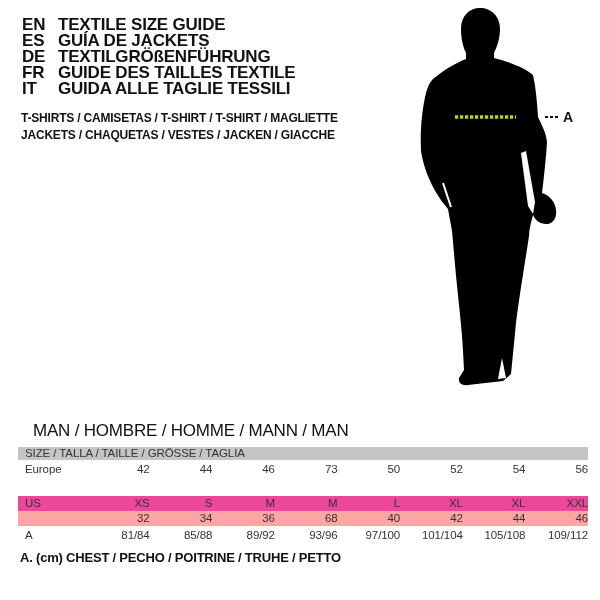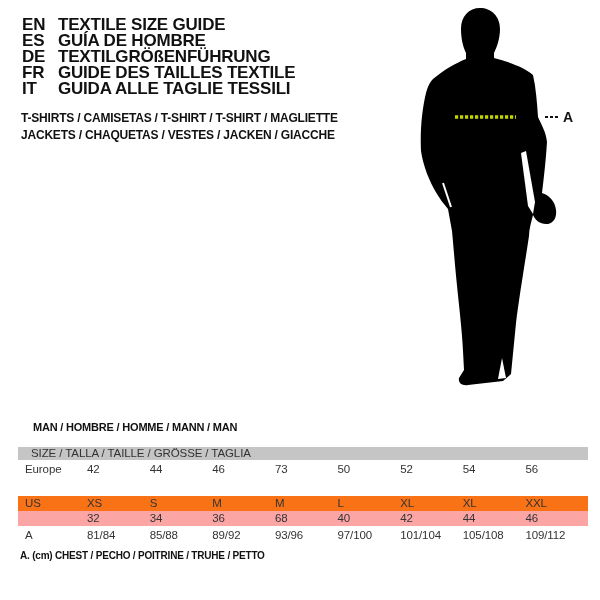--- a/index.html
+++ b/index.html
@@ -9,44 +9,44 @@
   }
   
   .langs{position:absolute;left:22px;top:17px;}
   .lang-row{display:flex;font-weight:700;font-size:17px;line-height:16px;letter-spacing:-0.2px;}
   .lang-code{width:36px;flex:0 0 36px;}
   
   .products{position:absolute;left:21px;top:110px;font-weight:700;font-size:12px;line-height:17px;letter-spacing:-0.2px;}
   
   .figure{position:absolute;left:412px;top:3px;}
   
-  .section-title{position:absolute;left:20px;top:421px;font-weight:700;font-size:11px;letter-spacing:-0.2px;padding-left:13px;}
+  .section-title{position:absolute;left:20px;top:421px;font-weight:400;font-size:17px;letter-spacing:-0.2px;padding-left:13px;}
   
   .size-table{position:absolute;left:18px;top:447px;width:570px;font-size:11.5px;color:#333;letter-spacing:-0.1px;}
-  .thead{height:13px;line-height:13px;padding-left:13px;}
+  .thead{height:13px;line-height:13px;padding-left:7px;}
   .trow{display:grid;grid-template-columns:69px repeat(8,1fr);height:15px;line-height:15px;}
   #tbody .trow:first-child,#tbody .trow:last-child{height:36px;line-height:19px;}
-  .trow .cell{text-align:left;}
+  .trow .cell{text-align:right;}
   .trow .label{text-align:left;padding-left:7px;}
   
-  .footnote{position:absolute;left:20px;top:550px;font-weight:700;font-size:10px;letter-spacing:-0.2px;}
+  .footnote{position:absolute;left:20px;top:550px;font-weight:700;font-size:13px;letter-spacing:-0.2px;}
 </style>
 </head>
 <body>
 
 <div class="canvas">
 
   <div class="langs">
       <div class="lang-row">
         <span class="lang-code">EN</span>
         <span>TEXTILE SIZE GUIDE</span>
       </div>
       <div class="lang-row">
         <span class="lang-code">ES</span>
-        <span>GUÍA DE HOMBRE</span>
+        <span>GUÍA DE JACKETS</span>
       </div>
       <div class="lang-row">
         <span class="lang-code">DE</span>
         <span>TEXTILGRÖßENFÜHRUNG</span>
       </div>
       <div class="lang-row">
         <span class="lang-code">FR</span>
         <span>GUIDE DES TAILLES TEXTILE</span>
       </div>
       <div class="lang-row">
@@ -105,21 +105,21 @@
           <div class="cell label">Europe</div>
           <div class="cell">42</div>
           <div class="cell">44</div>
           <div class="cell">46</div>
           <div class="cell">73</div>
           <div class="cell">50</div>
           <div class="cell">52</div>
           <div class="cell">54</div>
           <div class="cell">56</div>
         </div>
-        <div class="trow" style="background: #f97316;">
+        <div class="trow" style="background: #ec4899;">
           <div class="cell label">US</div>
           <div class="cell">XS</div>
           <div class="cell">S</div>
           <div class="cell">M</div>
           <div class="cell">M</div>
           <div class="cell">L</div>
           <div class="cell">XL</div>
           <div class="cell">XL</div>
           <div class="cell">XXL</div>
         </div>

